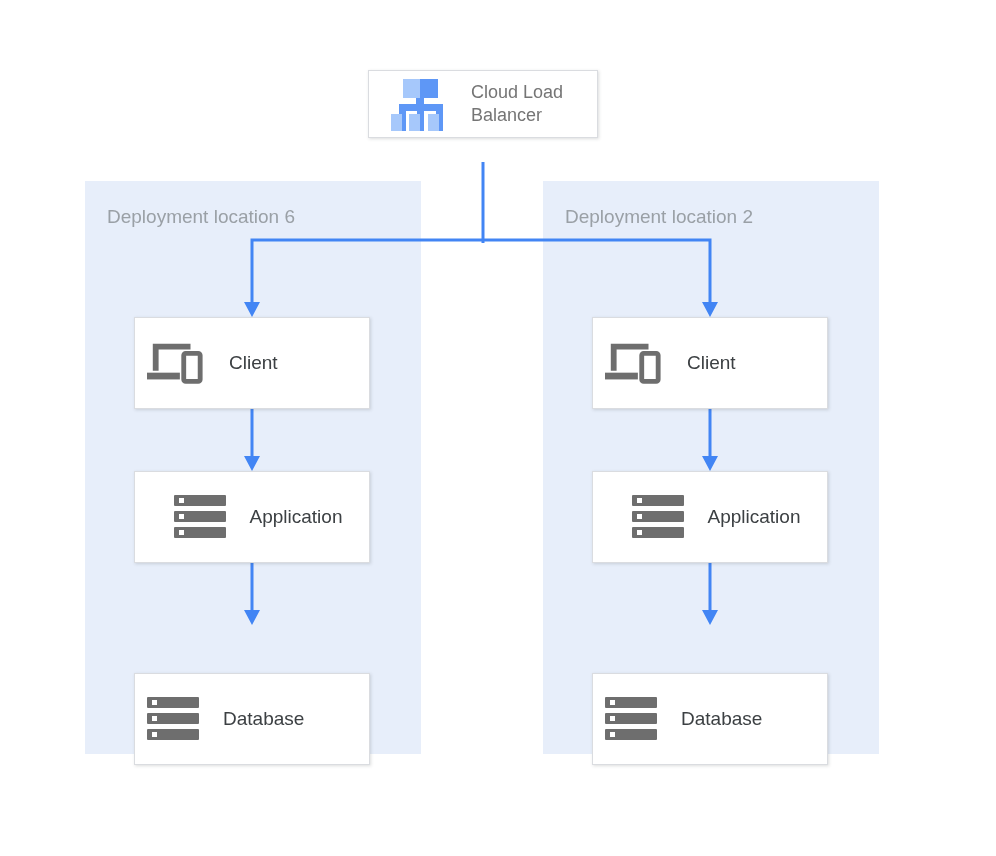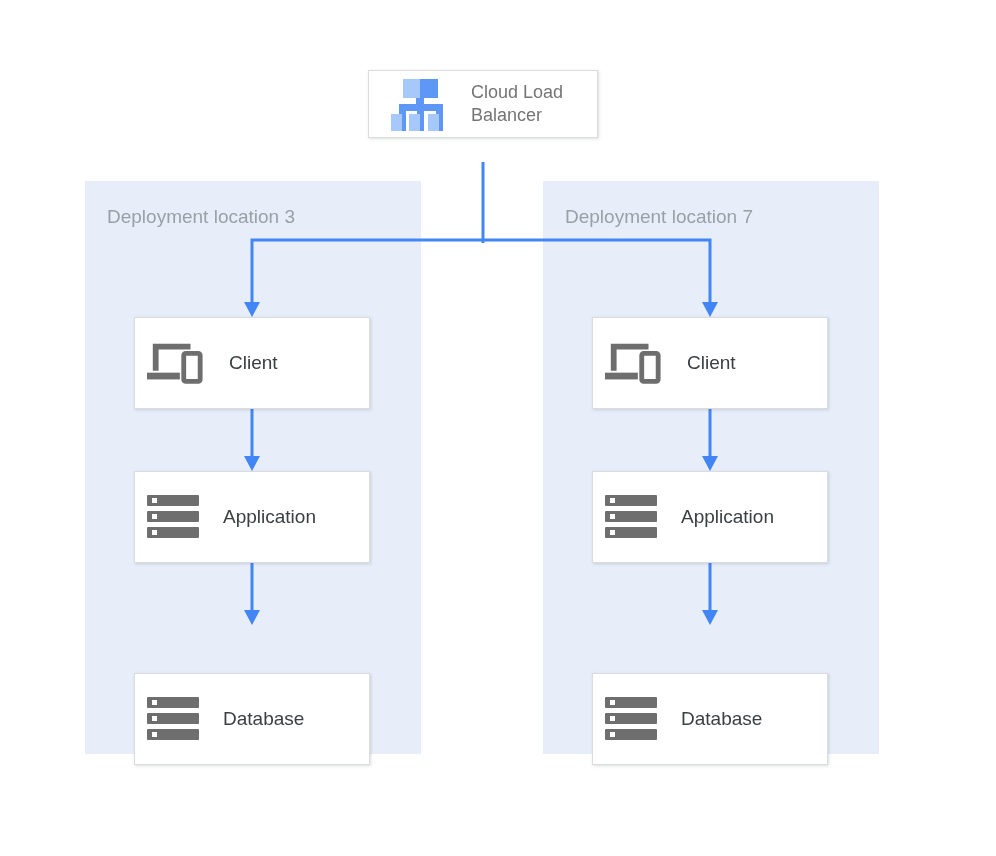--- a/index.html
+++ b/index.html
@@ -50,34 +50,34 @@
   .lb-label{
     font-size:18px;
     color:#757575;
     line-height:1.3;
     width:112px;
   }
   .col-node{width:236px;height:92px;padding-left:12px;}
   .col-1{left:134px;}
   .col-2{left:592px;}
   .row-client{top:317px;}
-  .row-app{top:471px;}
+  .row-app{top:471px;justify-content:center;}
   .row-db{top:625px;margin-top:48px;}
   .icon{flex:0 0 auto;display:block;}
 </style>
 </head>
 <body>
 
 <div class="canvas">
 
   <div class="panel panel-1">
-    <div class="panel-title">Deployment location 3</div>
+    <div class="panel-title">Deployment location 6</div>
   </div>
   <div class="panel panel-2">
-    <div class="panel-title">Deployment location 7</div>
+    <div class="panel-title">Deployment location 2</div>
   </div>
 
   <svg class="connector-layer" width="996" height="856" viewBox="0 0 996 856">
     <path d="M483 162 V243" fill="none" stroke-width="3" stroke="#4285f4"></path>
     <path d="M252 303 L252 240 L710 240 L710 303" fill="none" stroke-width="3" stroke="#4285f4"></path>
     <polygon points="244,302 260,302 252,317" fill="#4285f4"></polygon>
     <polygon points="702,302 718,302 710,317" fill="#4285f4"></polygon>
     <path d="M252 409 V457" fill="none" stroke-width="3" stroke="#4285f4"></path>
     <polygon points="244,456 260,456 252,471" fill="#4285f4"></polygon>
     <path d="M252 563 V611" fill="none" stroke-width="3" stroke="#4285f4"></path>

